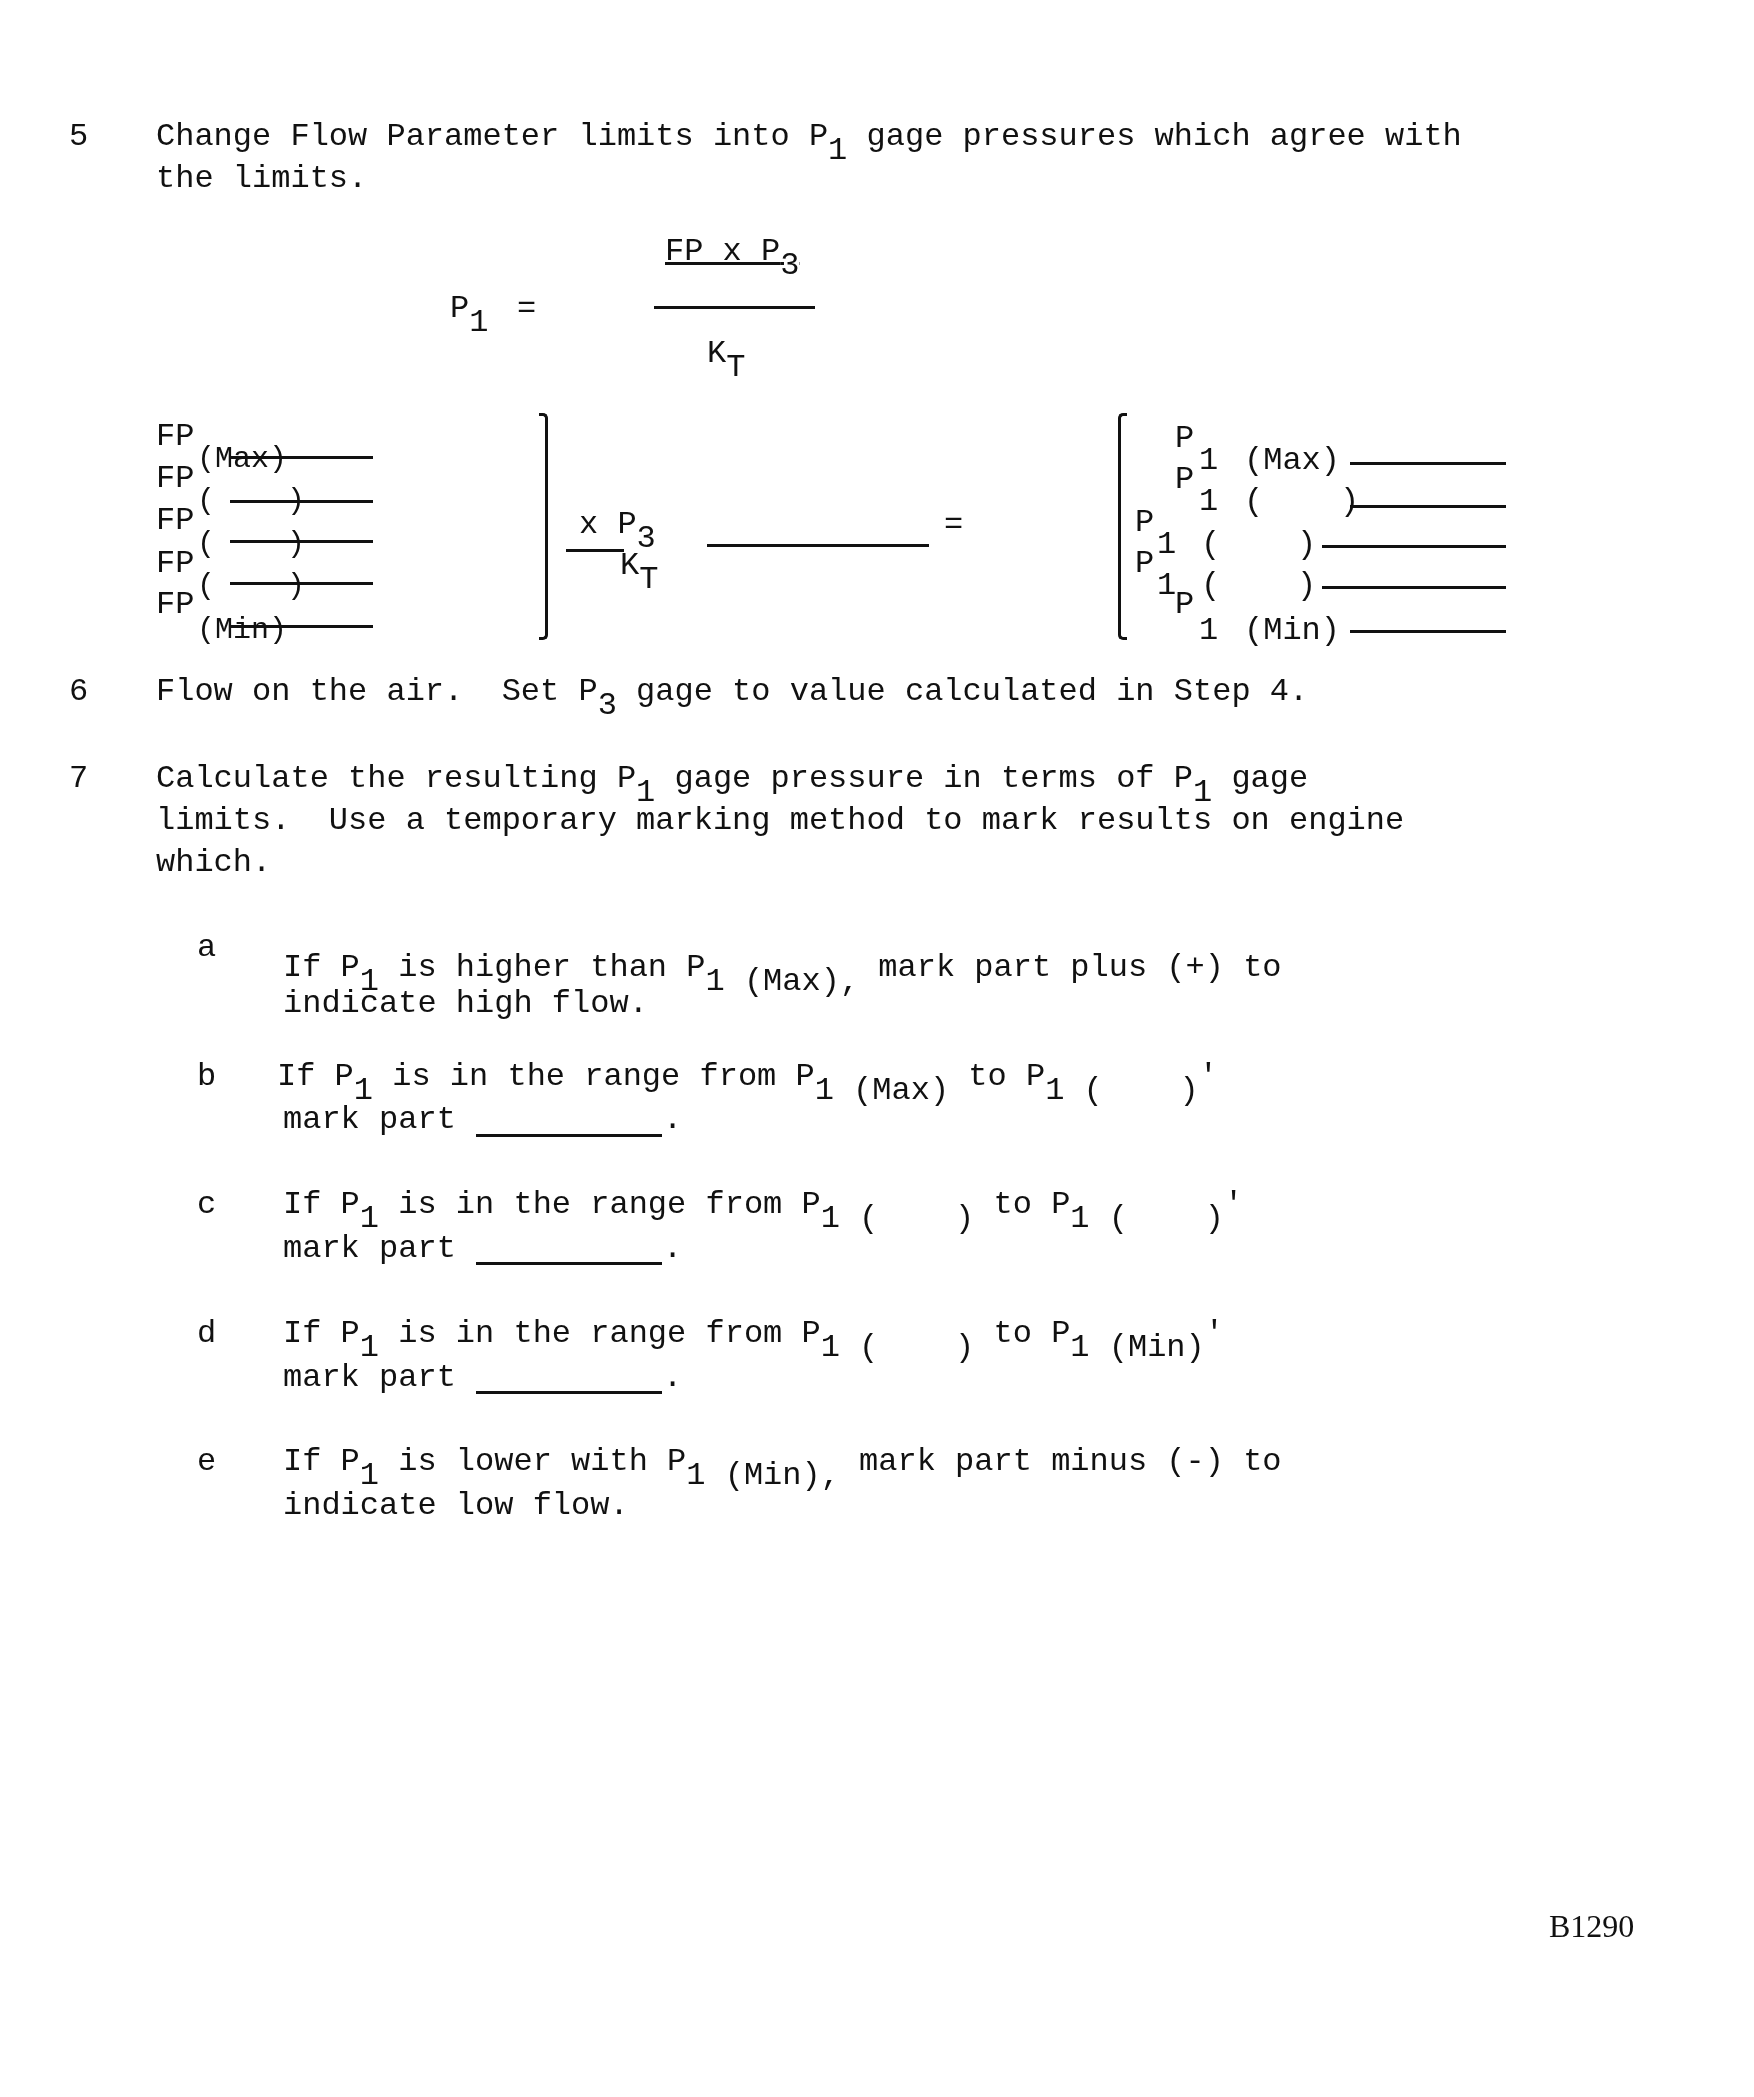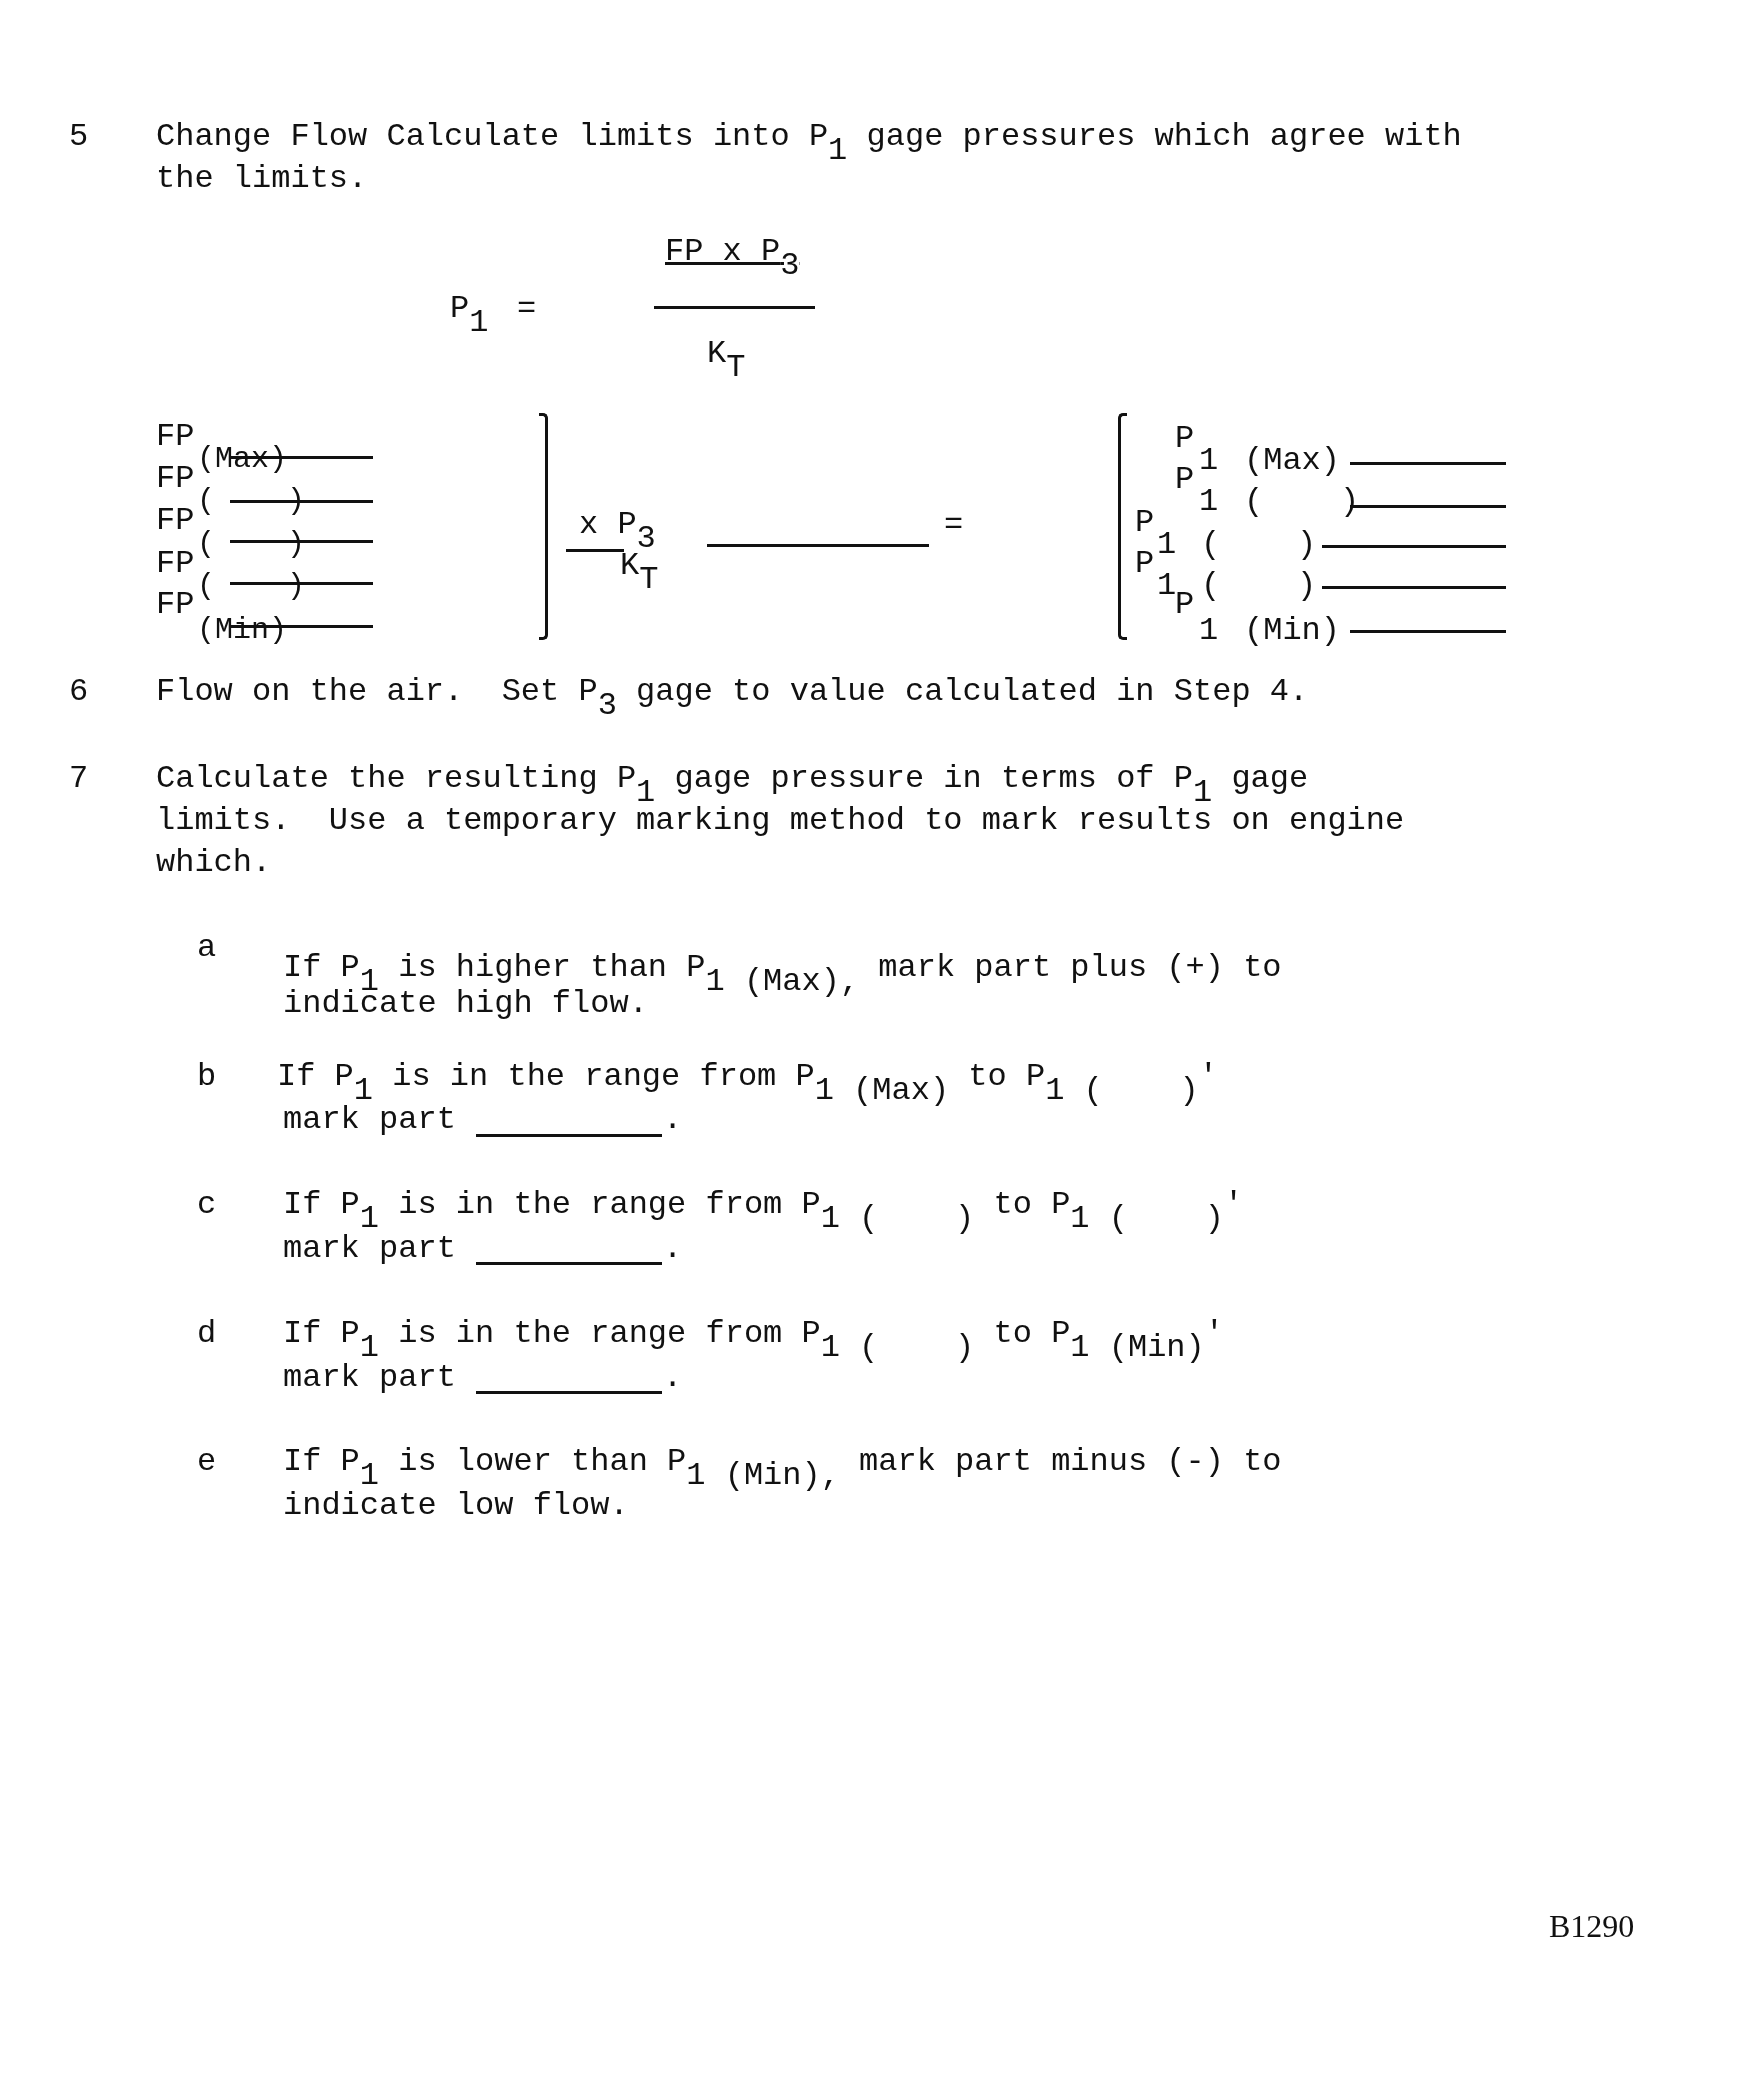--- a/index.html
+++ b/index.html
@@ -9,21 +9,21 @@
   .sub { position: relative; top: 14px; font-size: 32px; }
   .rule { position: absolute; height: 3.2px; background: #111111; }
   .brace { position: absolute; border: 3.2px solid #111111; }
   .sm { font-size: 30px; }
 </style>
 </head>
 <body>
 
 <div>
   <span class="t" style="left:69px; top:117px;">5</span>
-  <span class="t" style="left:156px; top:117px;"><span>Change Flow Calculate limits into P</span><span class="sub">1</span><span> gage pressures which agree with</span></span>
+  <span class="t" style="left:156px; top:117px;"><span>Change Flow Parameter limits into P</span><span class="sub">1</span><span> gage pressures which agree with</span></span>
   <span class="t" style="left:156px; top:159px;">the limits.</span>
 </div>
 
 <div>
   <span class="t" style="left:450px; top:289px;"><span>P</span><span class="sub">1</span></span>
   <span class="t" style="left:517px; top:289px;">=</span>
   <span class="t" style="left:665px; top:232px;text-decoration:underline;"><span>FP x P</span><span class="sub">3</span></span>
   <div class="rule" style="left:654px; top:306px; width:161px;"></div>
   <span class="t" style="left:707px; top:334px;"><span>K</span><span class="sub">T</span></span>
 </div>
@@ -125,18 +125,18 @@
 <div>
   <span class="t" style="left:197px; top:1314px;">d</span>
   <span class="t" style="left:283px; top:1314px;"><span>If P</span><span class="sub">1</span><span> is in the range from P</span><span class="sub"><span>1</span> <span>(    )</span></span><span> to P</span><span class="sub"><span>1</span> <span>(Min)</span></span><span>'</span></span>
   <span class="t" style="left:283px; top:1358px;">mark part</span>
   <div class="rule" style="left:476px; top:1391px; width:186px; height:2.6px;"></div>
   <span class="t" style="left:663px; top:1358px;">.</span>
 </div>
 
 <div>
   <span class="t" style="left:197px; top:1442px;">e</span>
-  <span class="t" style="left:283px; top:1442px;"><span>If P</span><span class="sub">1</span><span> is lower than P</span><span class="sub"><span>1</span> <span>(Min),</span></span><span> mark part minus (-) to</span></span>
+  <span class="t" style="left:283px; top:1442px;"><span>If P</span><span class="sub">1</span><span> is lower with P</span><span class="sub"><span>1</span> <span>(Min),</span></span><span> mark part minus (-) to</span></span>
   <span class="t" style="left:283px; top:1486px;">indicate low flow.</span>
 </div>
 
 <span class="t" style="left:1549px; top:1907px; font-family: 'Liberation Serif', 'DejaVu Serif', serif;">B1290</span>
 
 
 </body></html>

